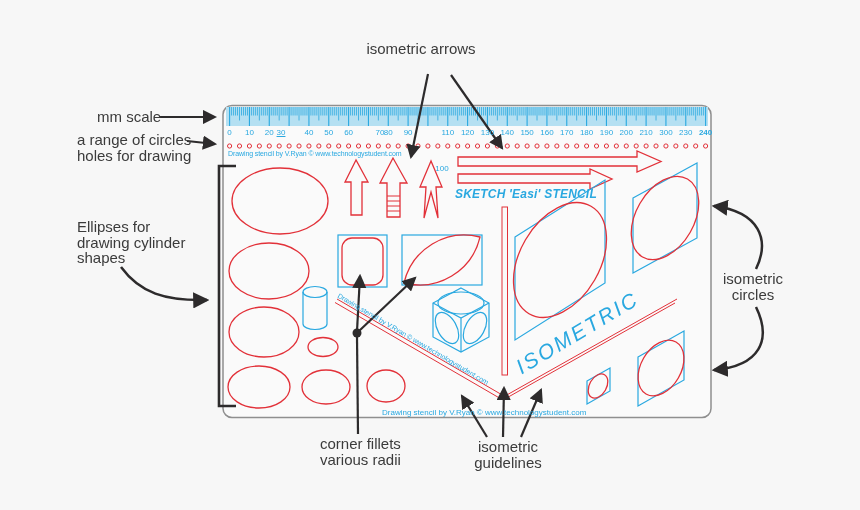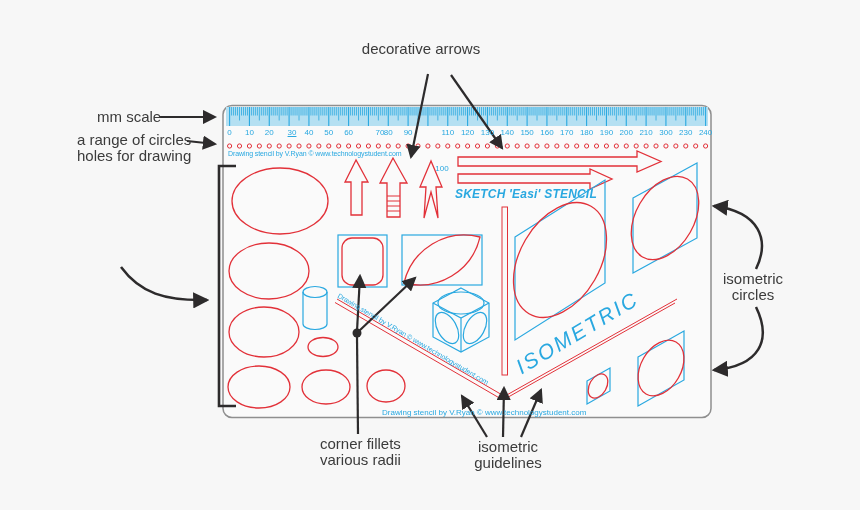--- a/index.html
+++ b/index.html
@@ -413,54 +413,59 @@
   <div class="bluetxt credit-top">Drawing stencil by V.Ryan © www.technologystudent.com</div>
   <div class="bluetxt product-name">SKETCH 'Easi' STENCIL</div>
   <div class="bluetxt credit-diagonal">Drawing stencil by V.Ryan © www.technologystudent.com</div>
   <div class="bluetxt isometric-word">ISOMETRIC</div>
   <div class="bluetxt credit-bottom">Drawing stencil by V.Ryan © www.technologystudent.com</div>
 
   <div id="ruler-numbers">
       <span class="ruler-num" style="left: 229.6px;">0</span>
       <span class="ruler-num" style="left: 249.433px;">10</span>
       <span class="ruler-num" style="left: 269.267px;">20</span>
-      <span class="ruler-num" style="left: 292px; text-decoration: underline;">30</span>
+      <span class="ruler-num" style="left: 281px; text-decoration: underline;">30</span>
       <span class="ruler-num" style="left: 308.933px;">40</span>
       <span class="ruler-num" style="left: 328.767px;">50</span>
       <span class="ruler-num" style="left: 348.6px;">60</span>
       <span class="ruler-num" style="left: 380px;">70</span>
       <span class="ruler-num" style="left: 388.267px;">80</span>
       <span class="ruler-num" style="left: 408.1px;">90</span>
       <span class="ruler-num" style="left: 442px; margin-top: 36px;">100</span>
       <span class="ruler-num" style="left: 447.767px;">110</span>
       <span class="ruler-num" style="left: 467.6px;">120</span>
       <span class="ruler-num" style="left: 487.433px;">130</span>
       <span class="ruler-num" style="left: 507.267px;">140</span>
       <span class="ruler-num" style="left: 527.1px;">150</span>
       <span class="ruler-num" style="left: 546.933px;">160</span>
       <span class="ruler-num" style="left: 566.767px;">170</span>
       <span class="ruler-num" style="left: 586.6px;">180</span>
       <span class="ruler-num" style="left: 606.433px;">190</span>
       <span class="ruler-num" style="left: 626.267px;">200</span>
       <span class="ruler-num" style="left: 646.1px;">210</span>
       <span class="ruler-num" style="left: 665.933px;">300</span>
       <span class="ruler-num" style="left: 685.767px;">230</span>
-      <span class="ruler-num" style="left: 705.6px;">240</span>
+      <span class="ruler-num" style="left: 705.6px; font-weight: bold;">240</span>
     </div>
 
   <div class="lbl center" style="left:421px;top:41px;">
-    <div>decorative arrows</div>
+    <div>isometric arrows</div>
   </div>
   <div class="lbl" style="left:97px;top:109px;">
     <div>mm scale</div>
   </div>
   <div class="lbl" style="left:77px;top:132px;">
     <div>a range of circles</div>
     <div>holes for drawing</div>
   </div>
+  <div class="lbl" style="left:77px;top:219px;">
+    <div>Ellipses for</div>
+    <div>drawing cylinder</div>
+    <div>shapes</div>
+  </div>
   <div class="lbl" style="left:320px;top:436px;">
     <div>corner fillets</div>
     <div>various radii</div>
   </div>
   <div class="lbl center" style="left:753px;top:271px;">
     <div>isometric</div>
     <div>circles</div>
   </div>
   <div class="lbl center" style="left:508px;top:439px;">
     <div>isometric</div>

